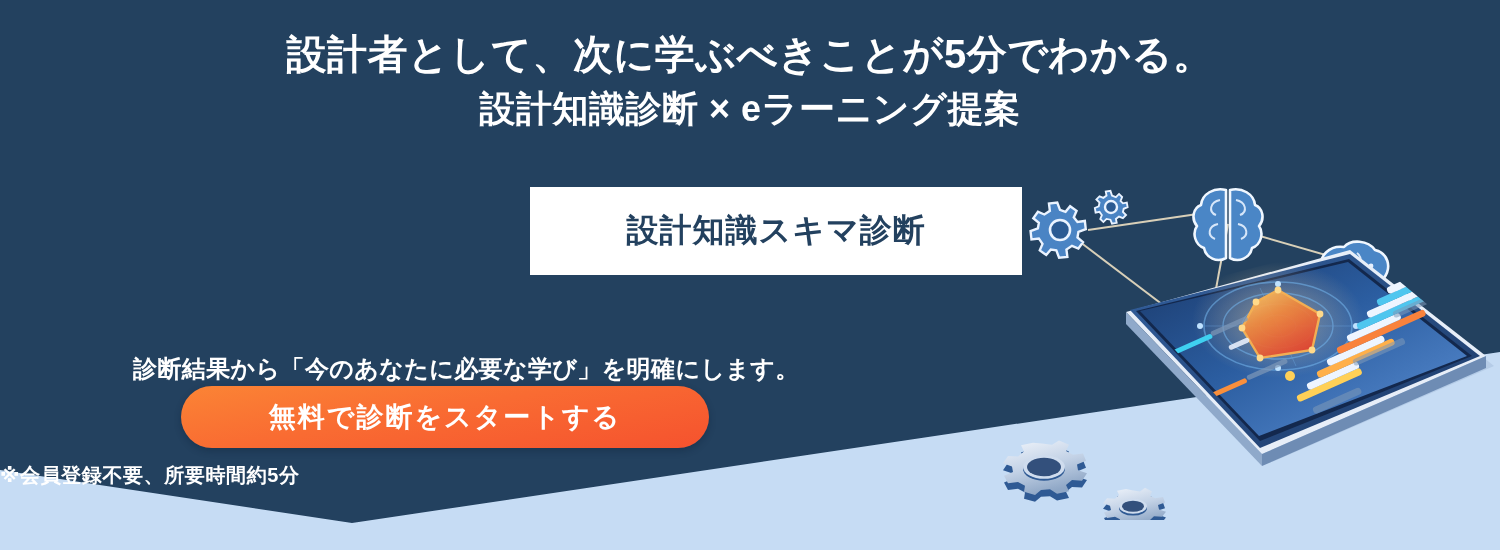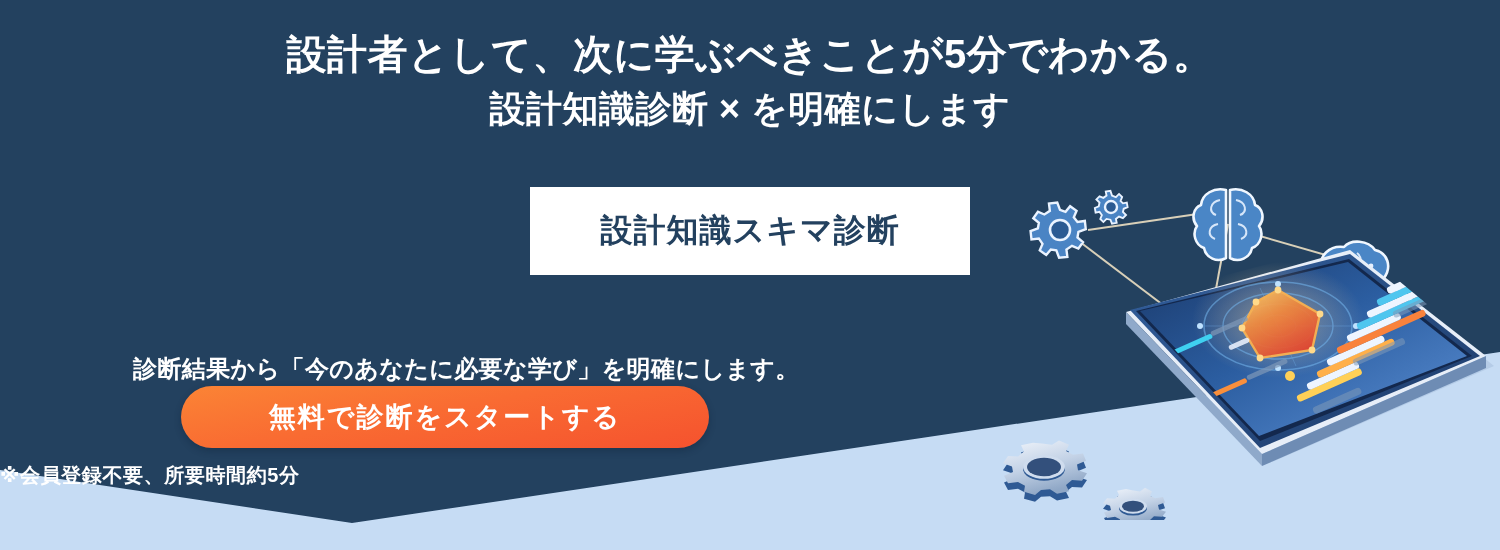--- a/index.html
+++ b/index.html
@@ -25,21 +25,21 @@
   }
   
   .headline{
     position:absolute;left:0;top:26px;width:1500px;
     text-align:center;color:#ffffff;
     font-size:40px;font-weight:bold;line-height:1.42;
     letter-spacing:.5px;
   }
   .headline .l2{display:block;font-size:36px;}
   .chip{
-    position:absolute;left:530px;top:187px;width:440px;height:88px;
+    position:absolute;left:530px;top:187px;width:492px;height:88px;
     background:#ffffff;box-sizing:border-box;
     display:flex;align-items:center;justify-content:center;
   }
   .chip span{
     color:#23415f;font-size:32px;font-weight:bold;letter-spacing:1px;
   }
   .lead{
     position:absolute;left:133px;top:332px;
     color:#ffffff;font-size:24px;font-weight:bold;letter-spacing:.4px;margin-top:21px;
   }
@@ -229,21 +229,21 @@
           <ellipse cx="1" cy="-3" rx="14" ry="12" fill="#2f5a94"></ellipse>
           <ellipse cx="1" cy="-6" rx="14" ry="12" fill="#cfdcee"></ellipse>
           <ellipse cx="1" cy="-6" rx="11" ry="9" fill="#33507c"></ellipse>
         </g>
       </g>
     </svg>
   </div>
 
   <div class="headline">
     <span>設計者として、次に学ぶべきことが5分でわかる。</span>
-    <span class="l2">設計知識診断 × を明確にします</span>
+    <span class="l2">設計知識診断 × eラーニング提案</span>
   </div>
 
   <div class="chip">
     <span>設計知識スキマ診断</span>
   </div>
 
   <div class="lead">診断結果から「今のあなたに必要な学び」を明確にします。</div>
 
   <button class="cta">
     <span>無料で診断をスタートする</span>

